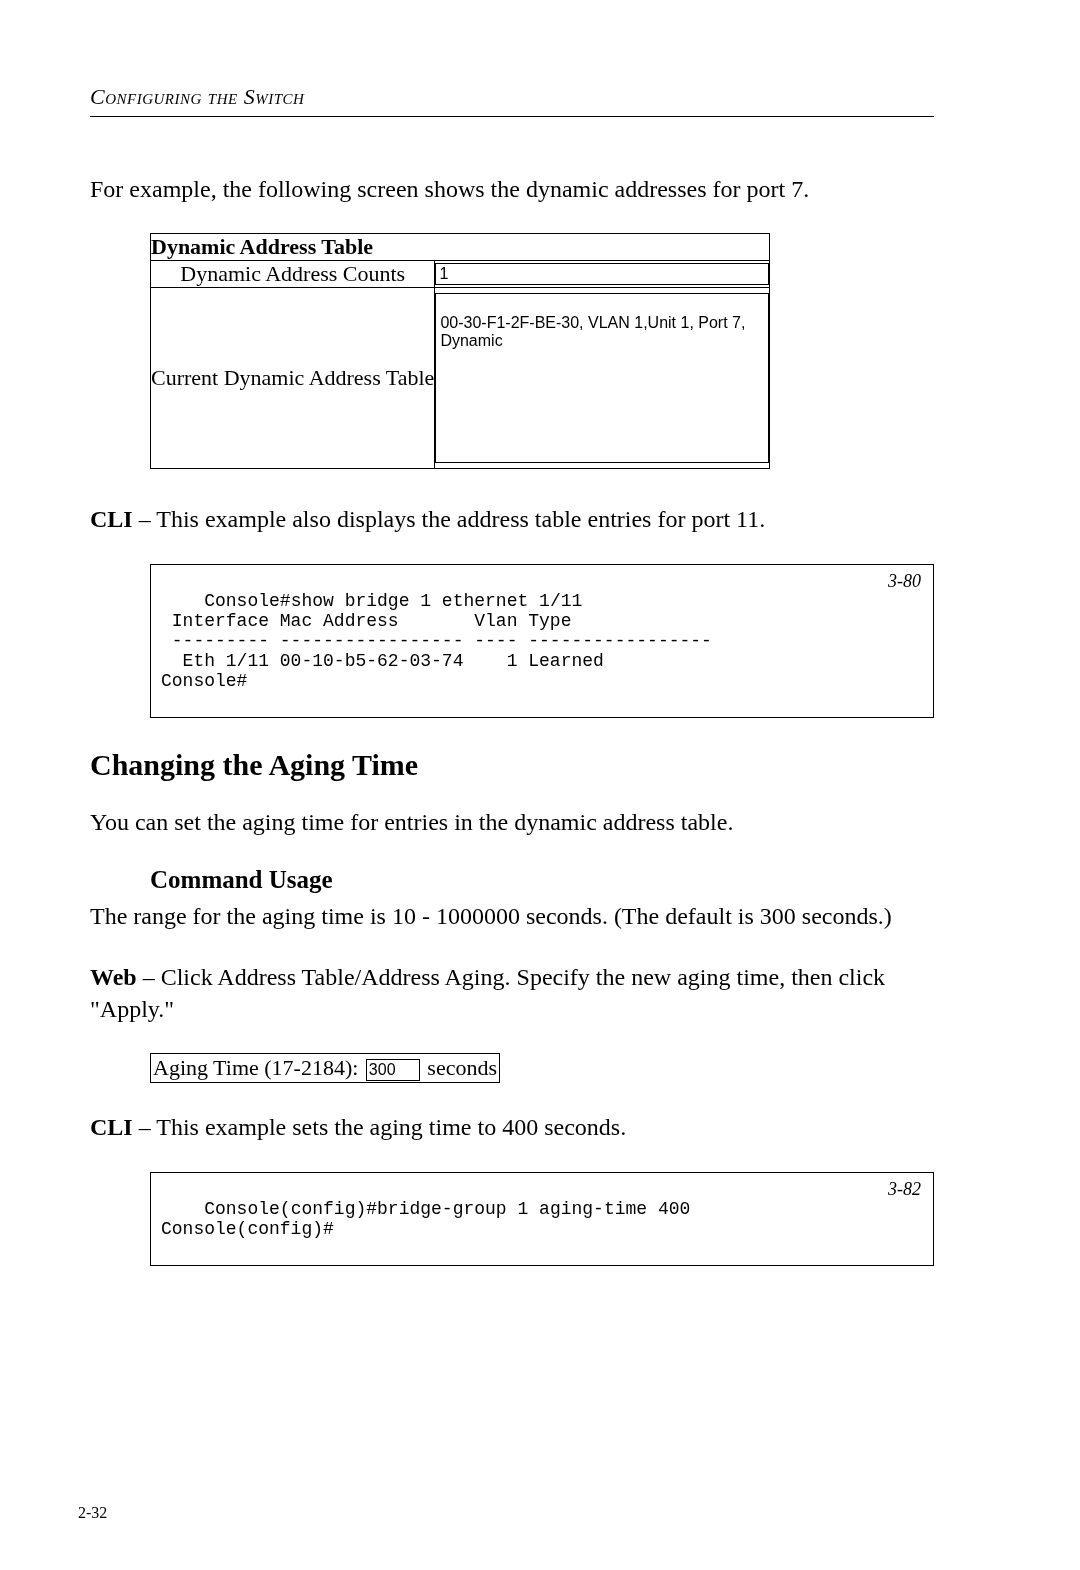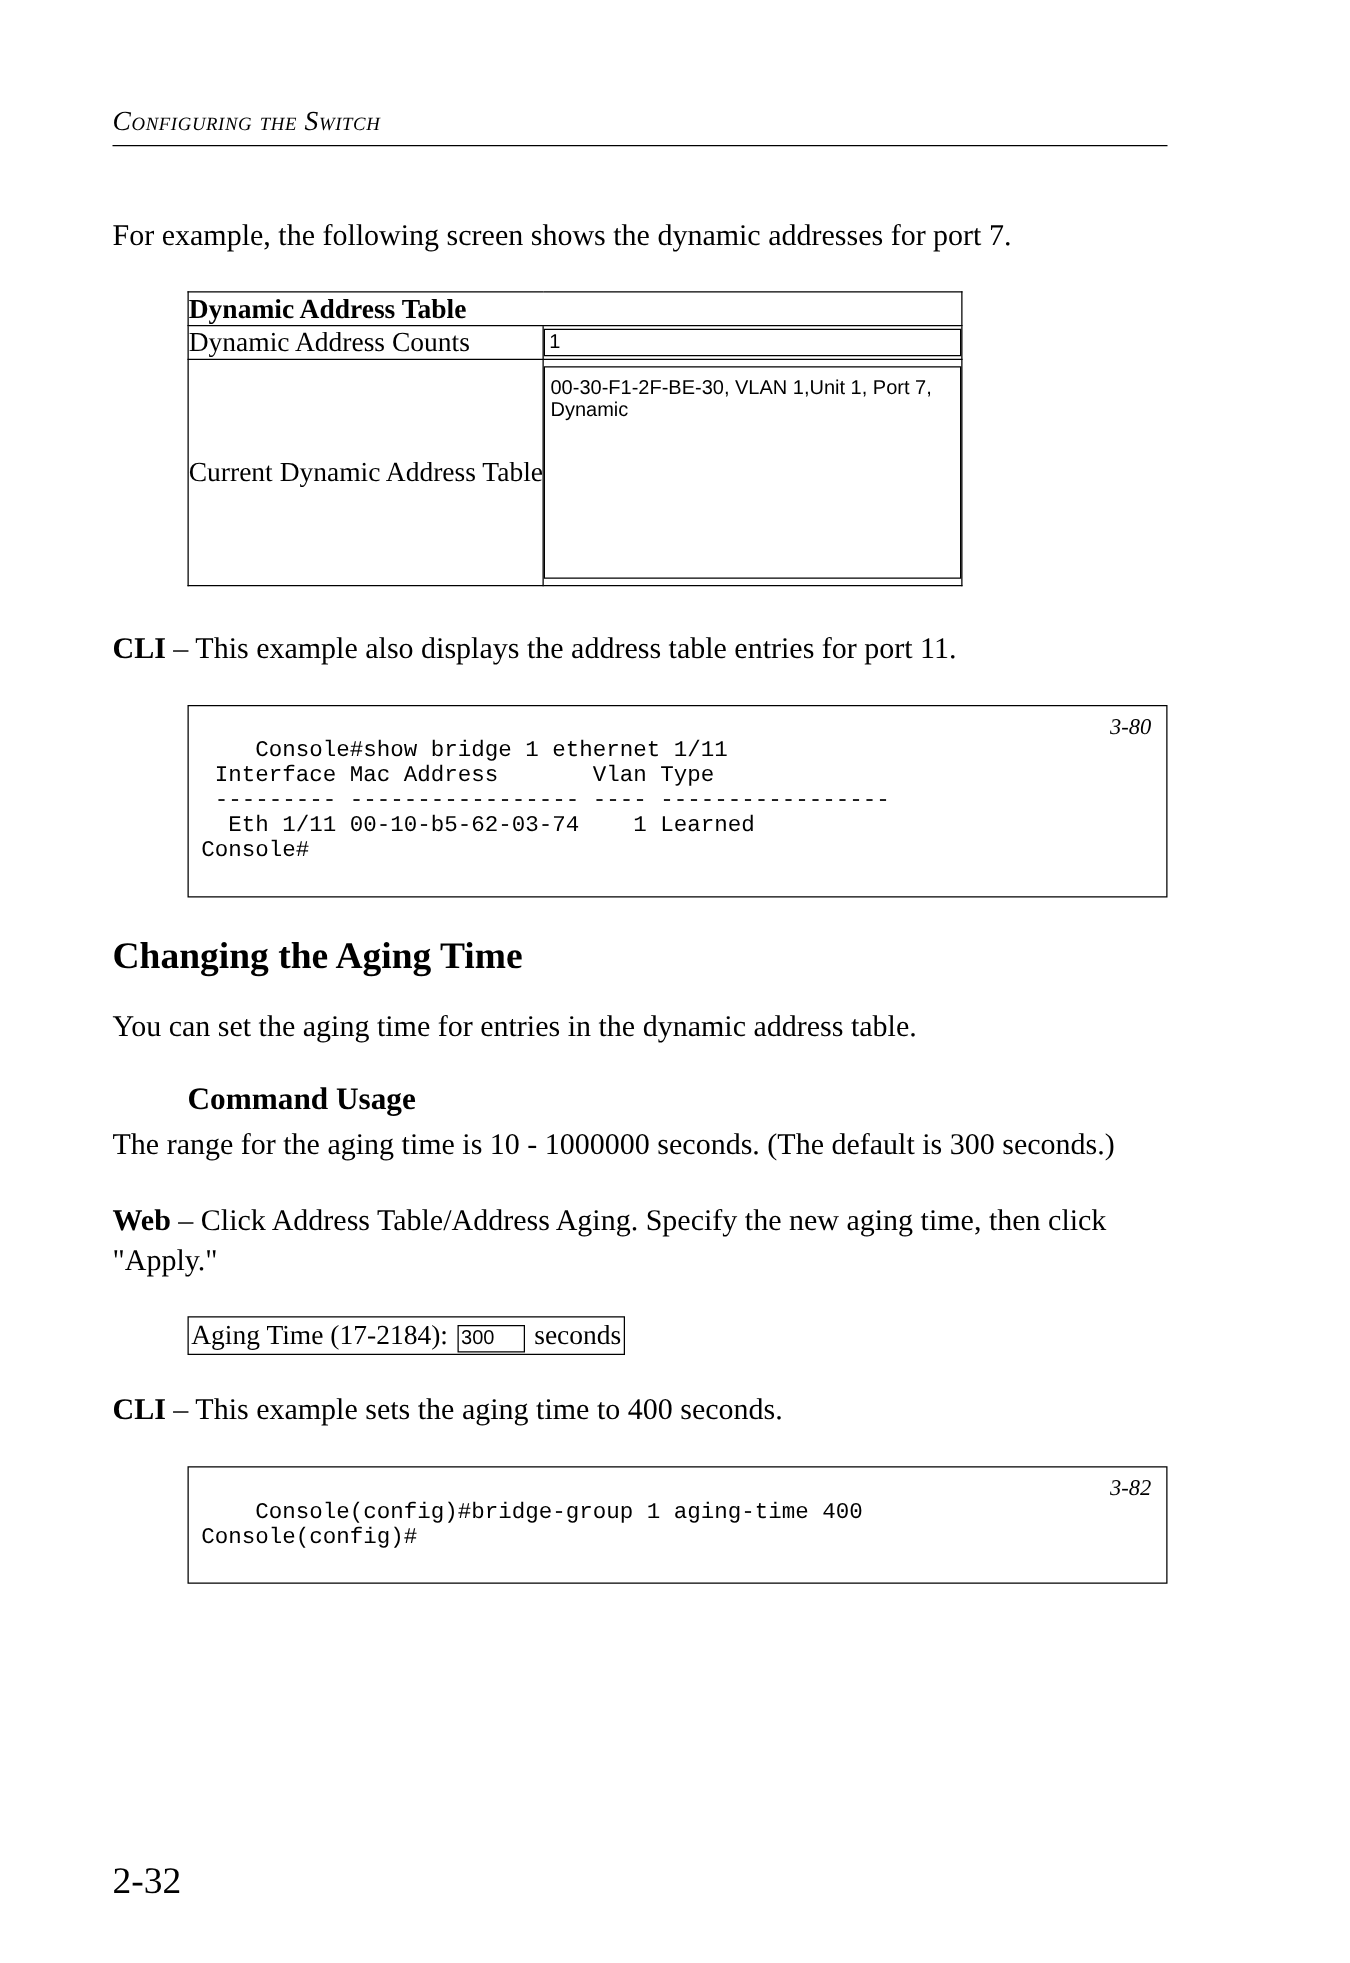--- a/index.html
+++ b/index.html
@@ -53,40 +53,41 @@
     font-weight: bold;
     font-family: "Times New Roman", serif;
     font-size: 22px;
     padding: 6px 0;
   }
   .dat-label {
     font-family: "Times New Roman", serif;
     font-size: 22px;
     padding: 2px 4px;
     white-space: nowrap;
+    text-align: center;
   }
   .inset-cell {
     padding: 2px;
   }
   .inset-box {
     border: 1px solid #000;
     box-sizing: border-box;
     width: 100%;
   }
   .inset-box.small {
     height: 22px;
     font-family: Arial, sans-serif;
     font-size: 16px;
     padding: 1px 3px;
   }
   .inset-box.big {
     height: 170px;
     font-family: Arial, sans-serif;
     font-size: 16px;
-    padding: 8px 4px;
+    padding: 20px 4px;
   }
   td.tall-label {
     height: 180px;
     text-align: center;
   }
 
   
   .code-block {
     border: 1px solid #000;
     margin-left: 60px;
@@ -138,22 +139,22 @@
     width: 48px;
     border: 1px solid #000;
     padding: 1px 2px;
     margin: 0 2px;
     vertical-align: baseline;
   }
 
   .page-num {
     position: absolute;
     bottom: 48px;
-    left: 90px;
-    font-size: 30px;
+    left: 78px;
+    font-size: 16px;
   }
 </style>
 </head>
 <body>
 
 <div class="page">
 
   <div class="running-head">Configuring the Switch</div>
   <hr class="hr">
 

